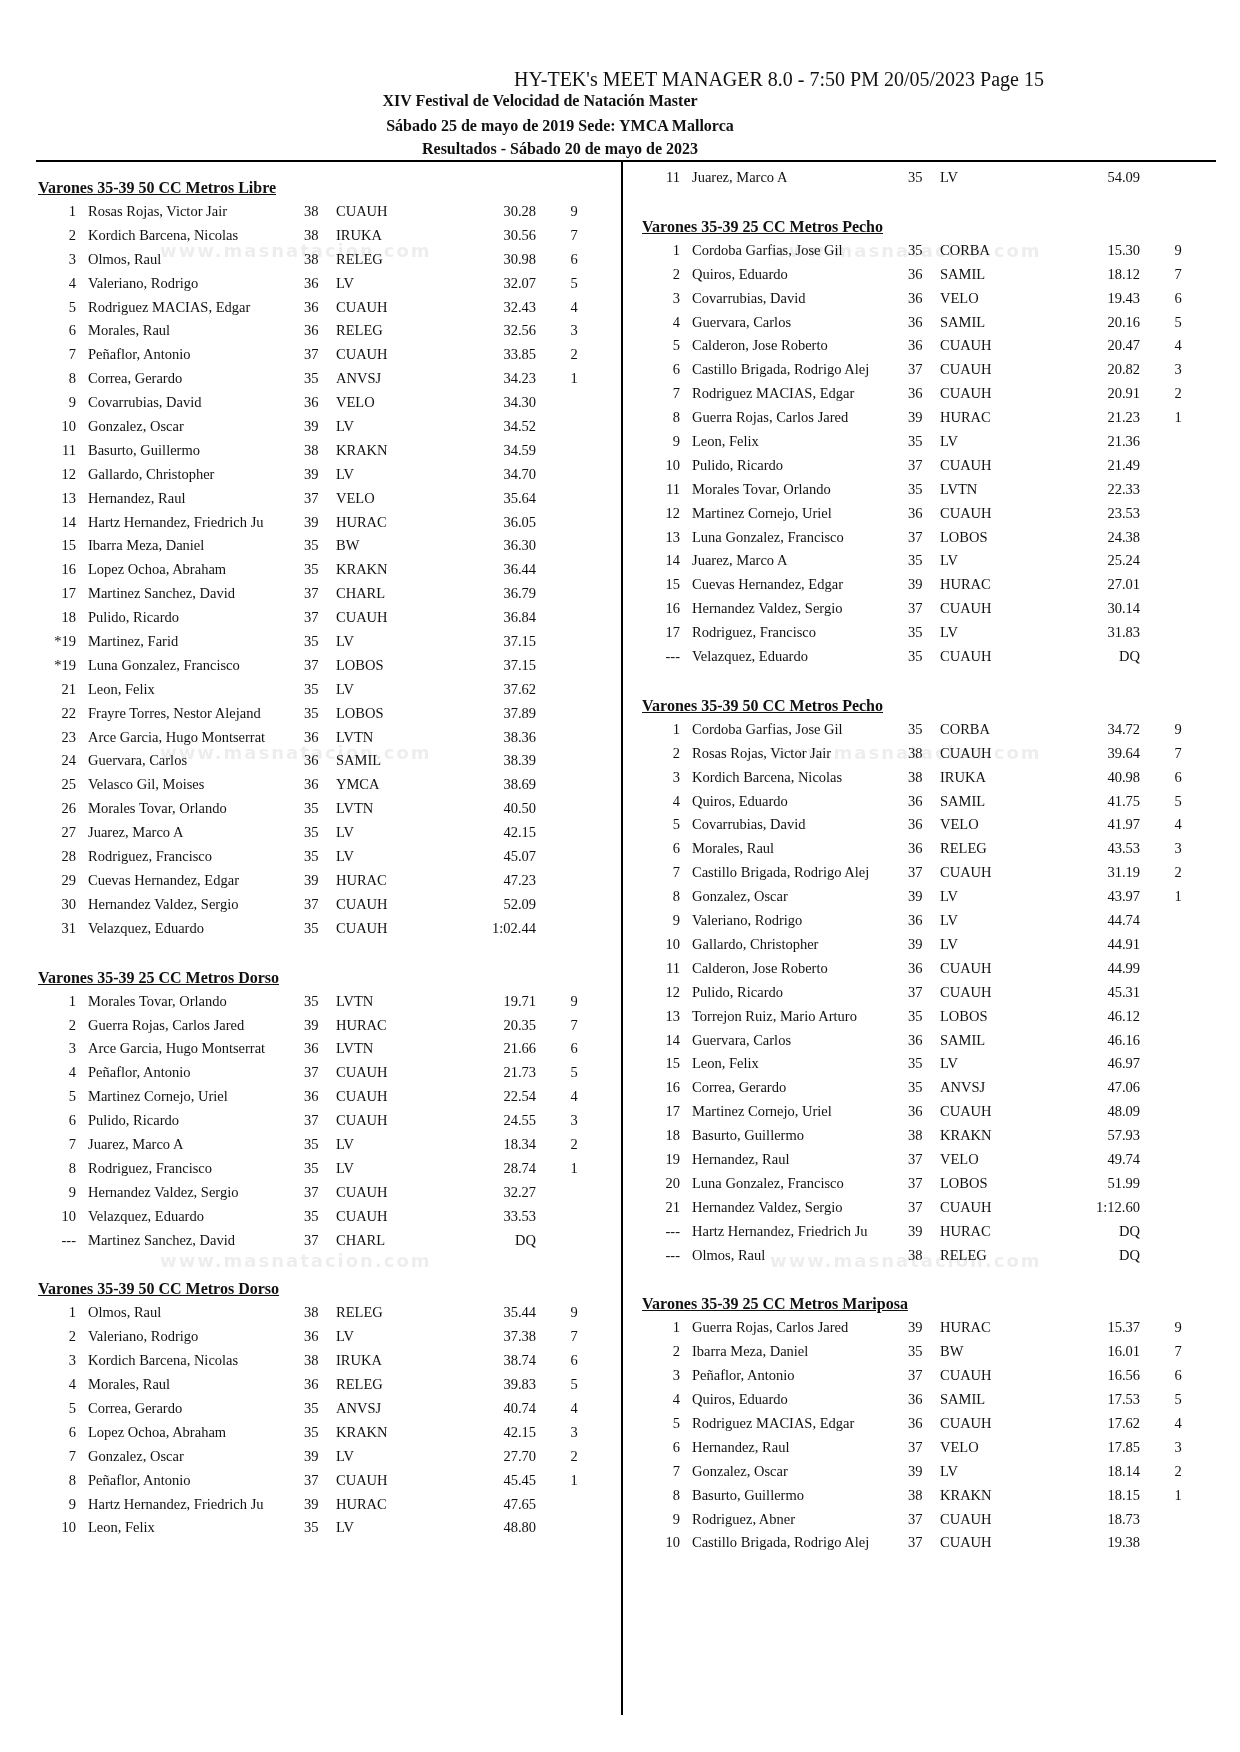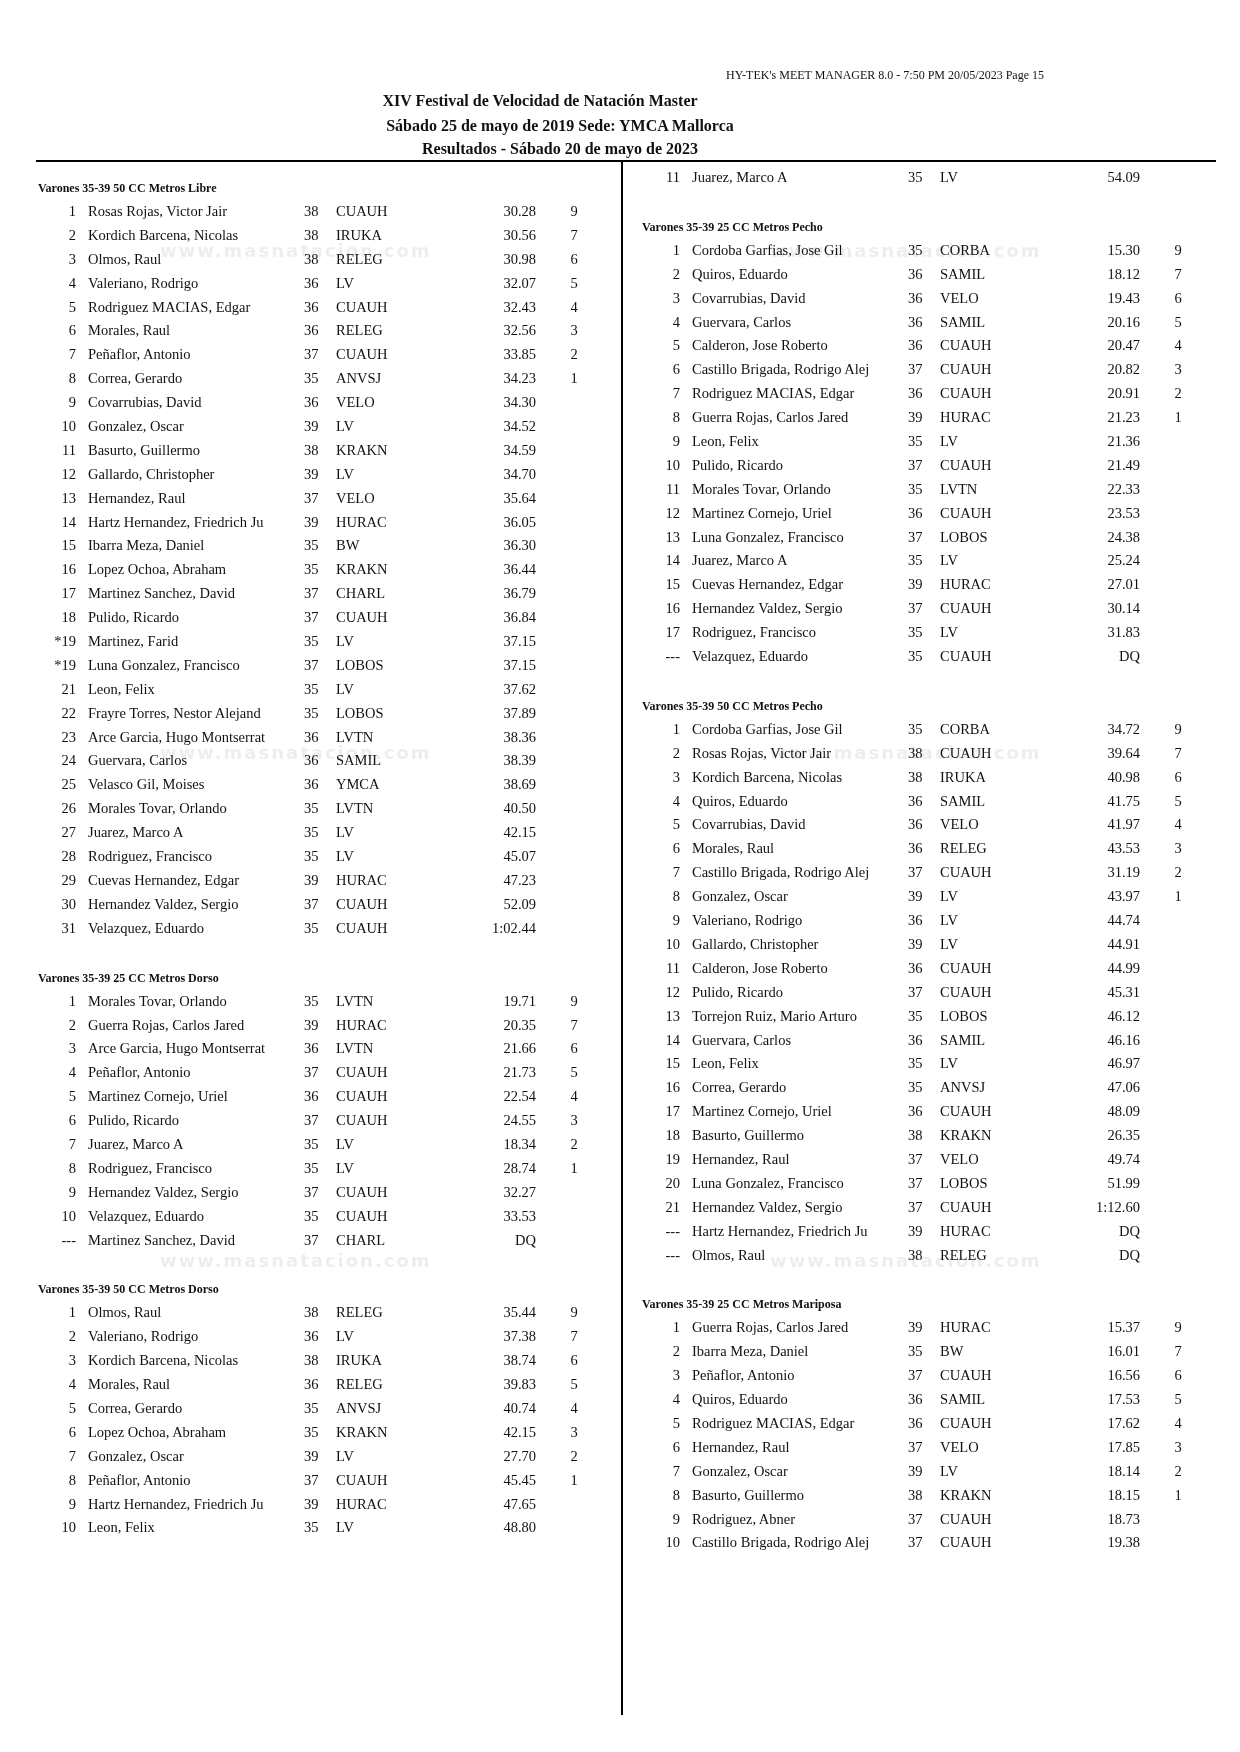--- a/index.html
+++ b/index.html
@@ -3,42 +3,42 @@
 <meta charset="utf-8">
 <style>
   html, body { margin: 0; padding: 0; background: #ffffff; }
   body {
     width: 1240px; height: 1752px; position: relative; overflow: hidden;
     font-family: "Liberation Serif", "DejaVu Serif", serif;
     color: #111111;
   }
   .hdr-line1 {
     position: absolute; right: 196px; top: 68px;
-    font-size: 12px; white-space: nowrap;
+    font-size: 20px; white-space: nowrap;
   }
   .hdr-title {
     position: absolute; left: 0; width: 1240px; text-align: center;
     font-weight: bold; font-size: 16px; white-space: nowrap;
   }
   .hdr-t1 { top: 92px; left: -80px; }
   .hdr-t2 { top: 117px; left: -60px; }
   .hdr-t3 { top: 140px; left: -60px; }
   .rule {
     position: absolute; left: 36px; top: 160px; width: 1180px; height: 2px; background: #000;
   }
   .vdivider {
     position: absolute; left: 621px; top: 160px; width: 2px; height: 1555px; background: #000;
   }
   .col { position: absolute; }
   .col-left { left: 36px; top: 176px; width: 570px; }
   .col-right { left: 640px; top: 166px; width: 570px; }
   .event { margin: 0; }
   .event-title {
-    font-weight: bold; font-size: 12px; height: 24px; line-height: 24px;
-    padding-left: 2px; white-space: nowrap;
+    font-weight: bold; font-size: 16px; height: 24px; line-height: 24px;
+    padding-left: 2px; white-space: nowrap; text-decoration: underline;
   }
   .event + .event { margin-top: 25px; }
   .row {
     height: 23.9px; line-height: 23.9px; font-size: 14.5px; position: relative; white-space: nowrap;
   }
   .row span { position: absolute; top: 0; }
   .c-place { width: 40px; text-align: right; left: 0; }
   .c-name { left: 52px; width: 212px; overflow: hidden; }
   .c-age { left: 268px; }
   .c-team { left: 300px; }
@@ -788,21 +788,21 @@
         <span class="c-age">36</span>
         <span class="c-team">CUAUH</span>
         <span class="c-time">48.09</span>
         <span class="c-pts"></span>
       </div>
       <div class="row">
         <span class="c-place">18</span>
         <span class="c-name">Basurto, Guillermo</span>
         <span class="c-age">38</span>
         <span class="c-team">KRAKN</span>
-        <span class="c-time">26.35</span>
+        <span class="c-time">57.93</span>
         <span class="c-pts"></span>
       </div>
       <div class="row">
         <span class="c-place">19</span>
         <span class="c-name">Hernandez, Raul</span>
         <span class="c-age">37</span>
         <span class="c-team">VELO</span>
         <span class="c-time">49.74</span>
         <span class="c-pts"></span>
       </div>

